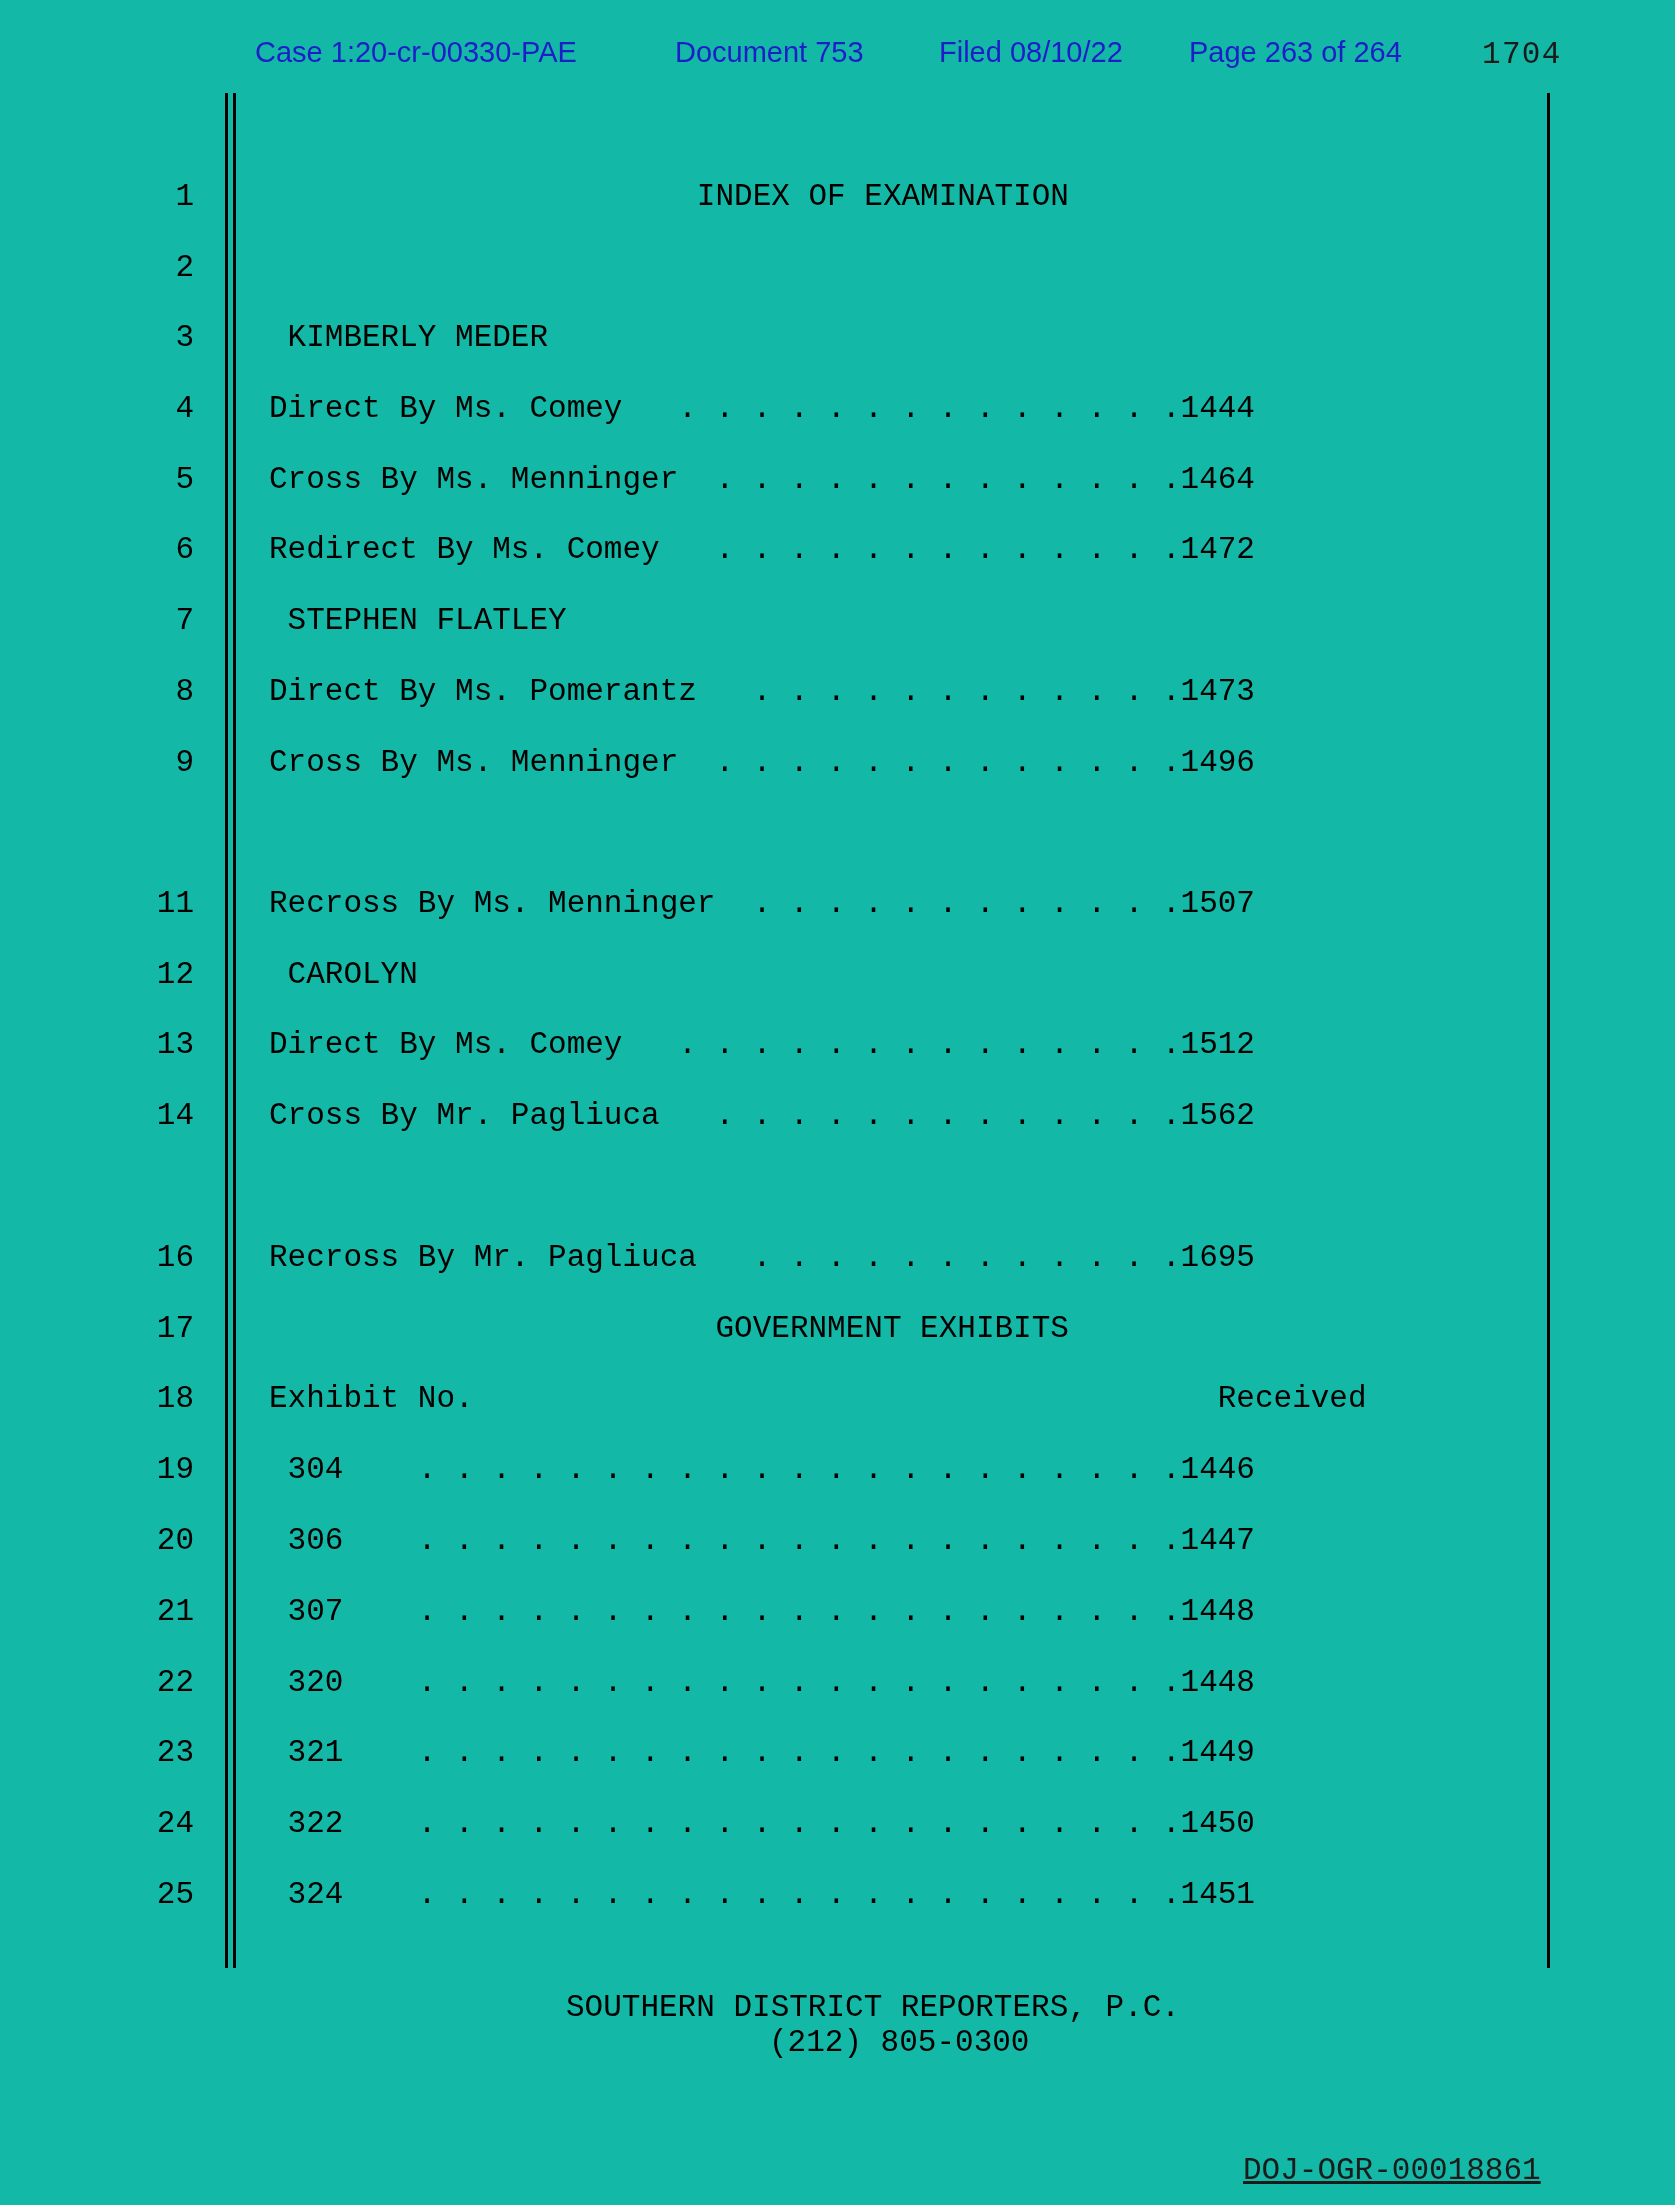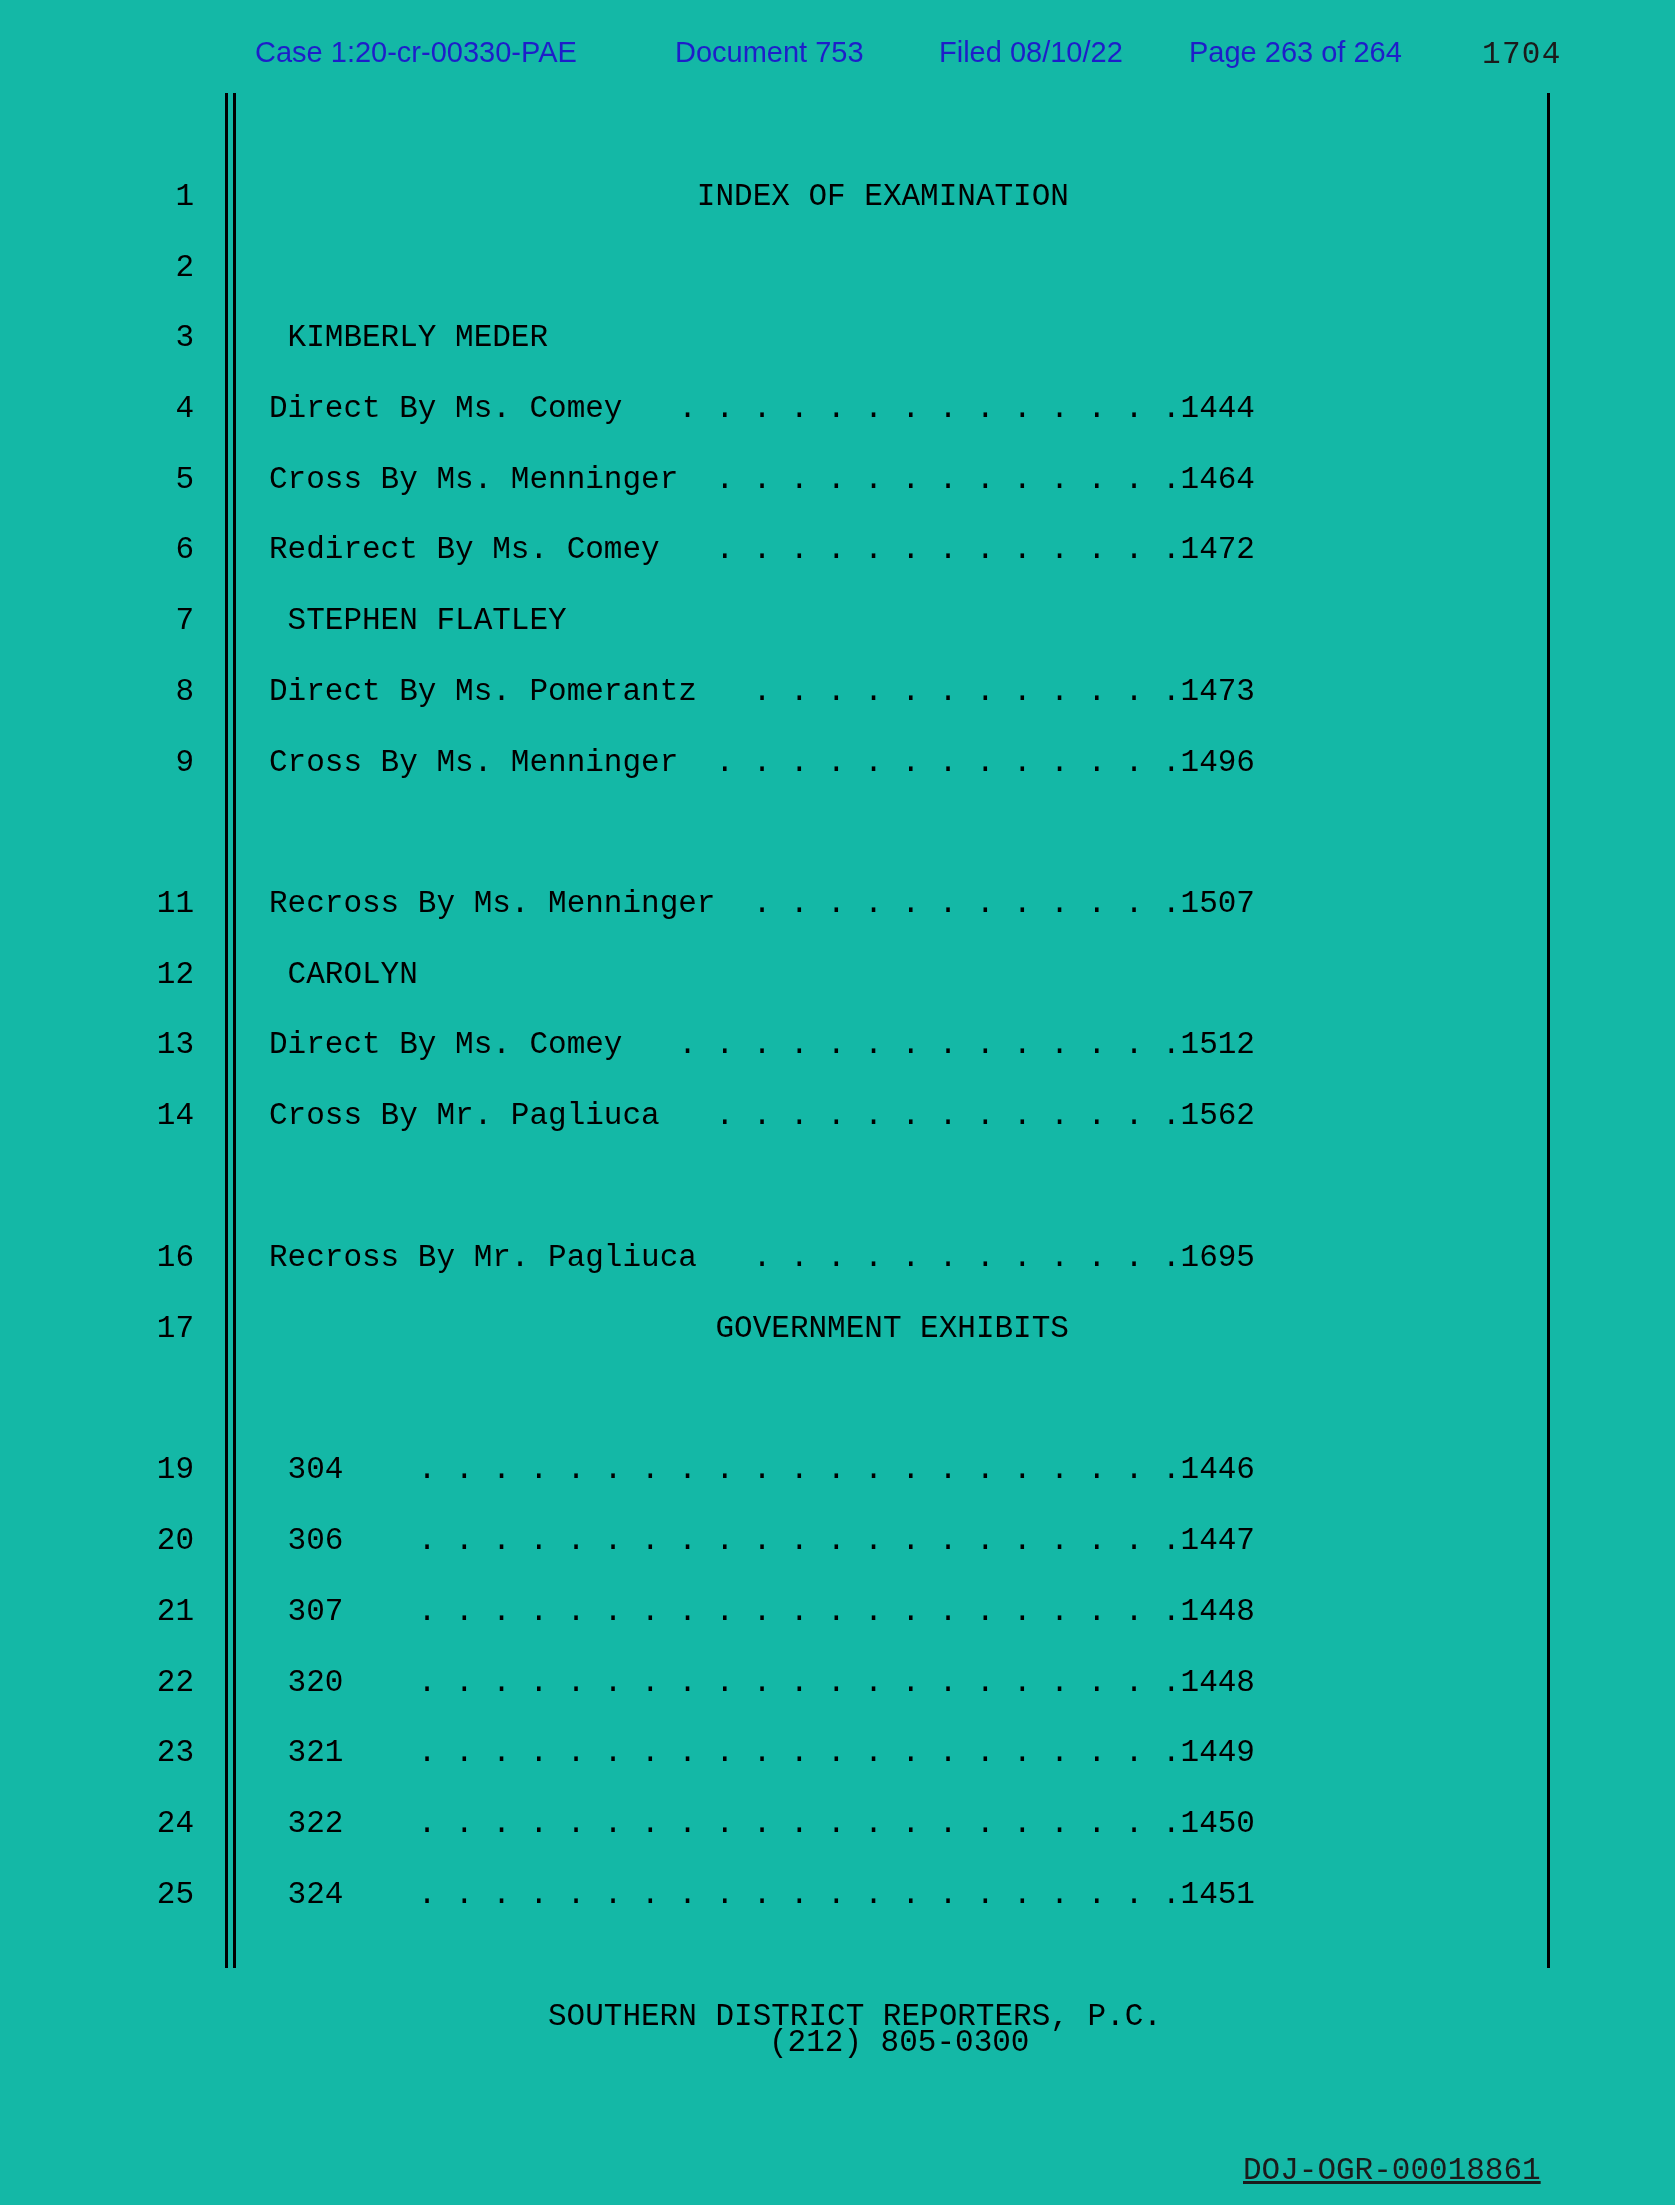--- a/index.html
+++ b/index.html
@@ -42,21 +42,21 @@
     position:absolute;left:269px;top:0;
     font:31px/1 "Liberation Mono", monospace;
     white-space:pre;
   }
   
   .foot{
     position:absolute;
     font:31px/1 "Liberation Mono", monospace;
     white-space:pre;
   }
-  .f1{left:548px;top:1992px;margin-top:9px;}
+  .f1{left:566px;top:1992px;}
   .f2{left:769px;top:2027px;}
   .bates{
     position:absolute;left:1243px;top:2155px;
     font:31px/1 "Liberation Mono", monospace;
     color:#1b1b1b;
     text-decoration:underline;
   }
 </style>
 </head>
 <body>
@@ -125,20 +125,24 @@
       <span class="lt">Cross By Mr. Pagliuca   . . . . . . . . . . . . .1562</span>
     </div>
   <div class="bl" style="top:1242px">
       <span class="ln">16</span>
       <span class="lt">Recross By Mr. Pagliuca   . . . . . . . . . . . .1695</span>
     </div>
   <div class="bl" style="top:1313px">
       <span class="ln">17</span>
       <span class="lt">                        GOVERNMENT EXHIBITS</span>
     </div>
+  <div class="bl" style="top:1383px">
+      <span class="ln">18</span>
+      <span class="lt">Exhibit No.                                        Received</span>
+    </div>
   <div class="bl" style="top:1454px">
       <span class="ln">19</span>
       <span class="lt"> 304    . . . . . . . . . . . . . . . . . . . . .1446</span>
     </div>
   <div class="bl" style="top:1525px">
       <span class="ln">20</span>
       <span class="lt"> 306    . . . . . . . . . . . . . . . . . . . . .1447</span>
     </div>
   <div class="bl" style="top:1596px">
       <span class="ln">21</span>

